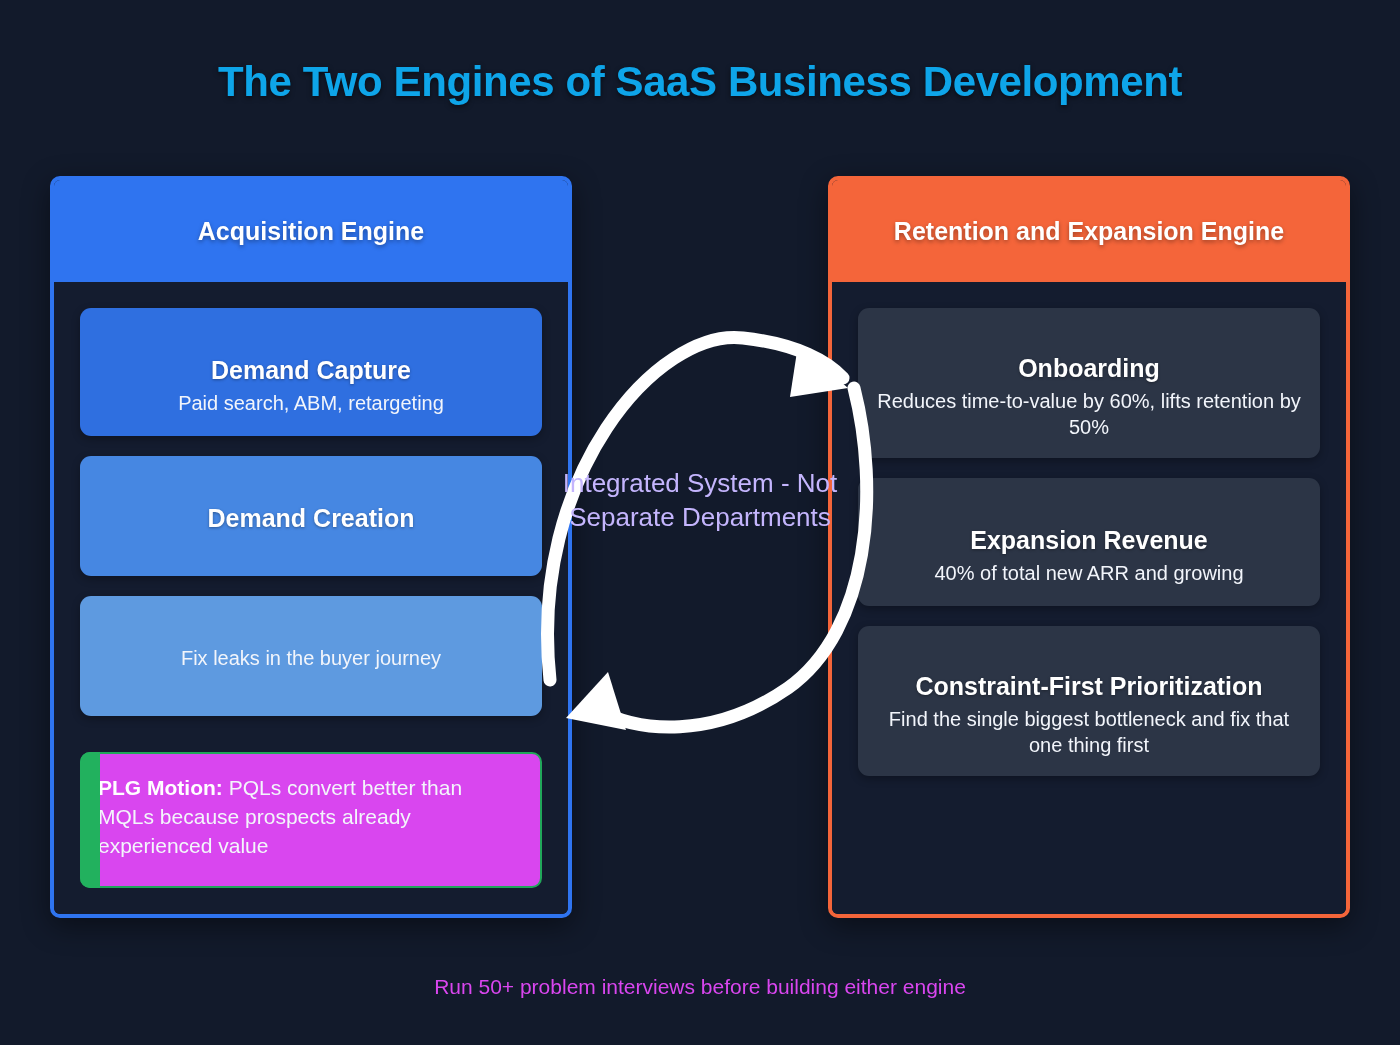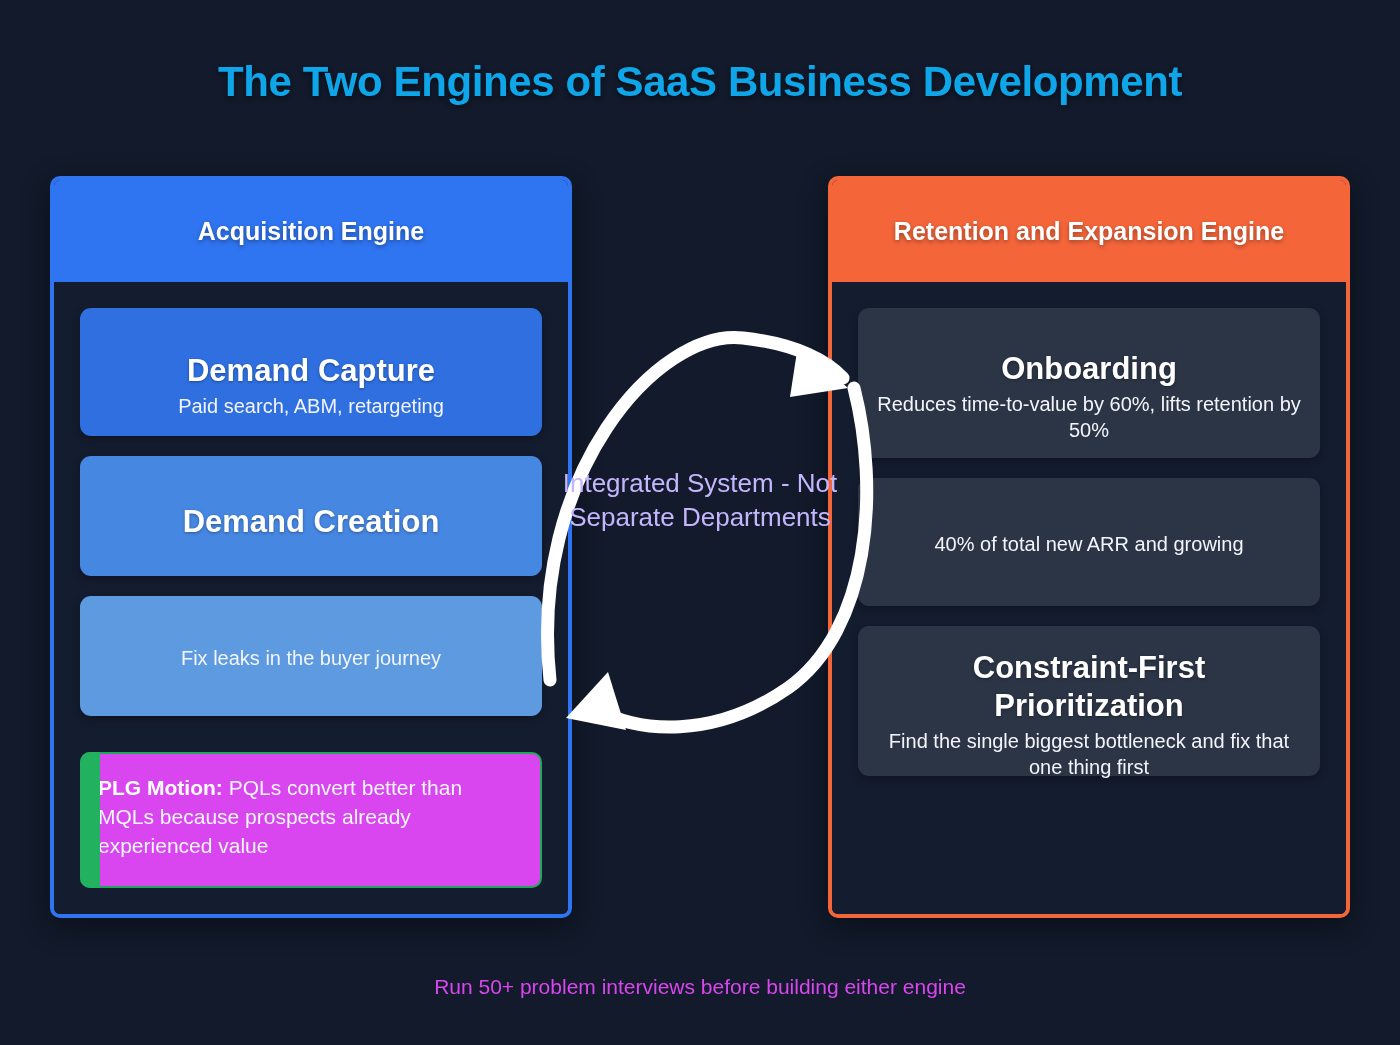--- a/index.html
+++ b/index.html
@@ -72,21 +72,21 @@
   }
 
   
   .card {
     border-radius: 11px;
     padding: 20px 18px;
     text-align: center;
     box-shadow: 0 3px 9px rgba(0,0,0,0.30);
   }
   .card-title {
-    font-size: 31px;
+    font-size: 25px;
     font-weight: bold;
     color: #ffffff;
     line-height: 1.22;
     text-shadow: 0 1px 3px rgba(0,0,0,0.35);
     margin-top: 27px;
   }
   .card-desc {
     font-size: 20px;
     color: #f2f5fb;
     line-height: 1.30;
@@ -196,20 +196,21 @@
   <div class="panel panel-right">
     <div class="panel-header">Retention and Expansion Engine</div>
     <div class="panel-body">
 
       <div class="card slate h-tall">
         <div class="card-title">Onboarding</div>
         <div class="card-desc">Reduces time-to-value by 60%, lifts retention by 50%</div>
       </div>
 
       <div class="card slate h-mid">
+        <div class="card-title">Expansion Revenue</div>
         <div class="card-desc">40% of total new ARR and growing</div>
       </div>
 
       <div class="card slate h-tall">
         <div class="card-title">Constraint-First Prioritization</div>
         <div class="card-desc">Find the single biggest bottleneck and fix that one thing first</div>
       </div>
 
     </div>
   </div>

